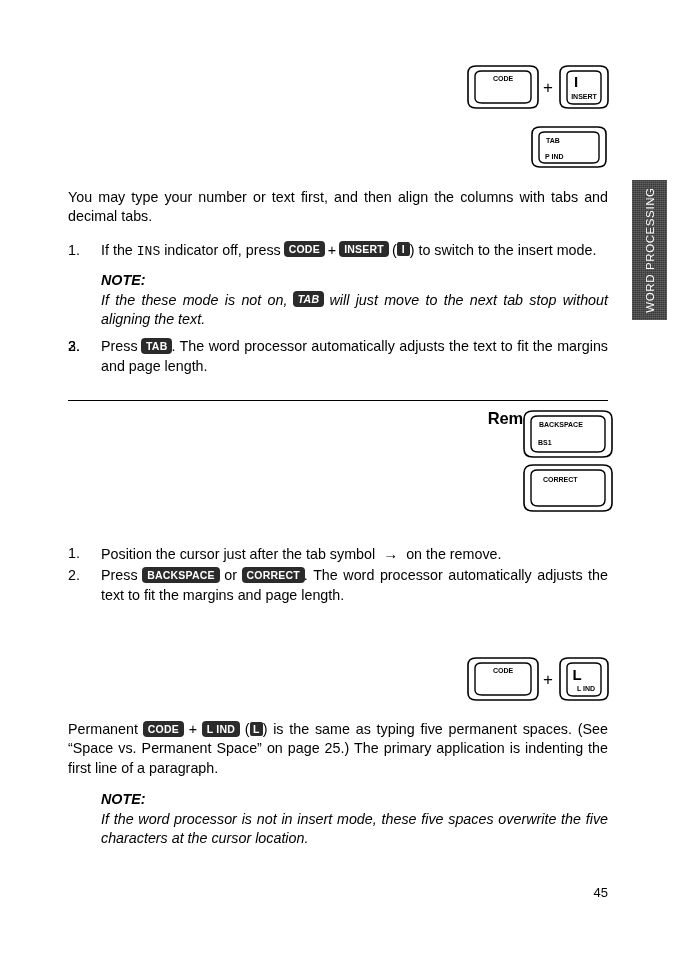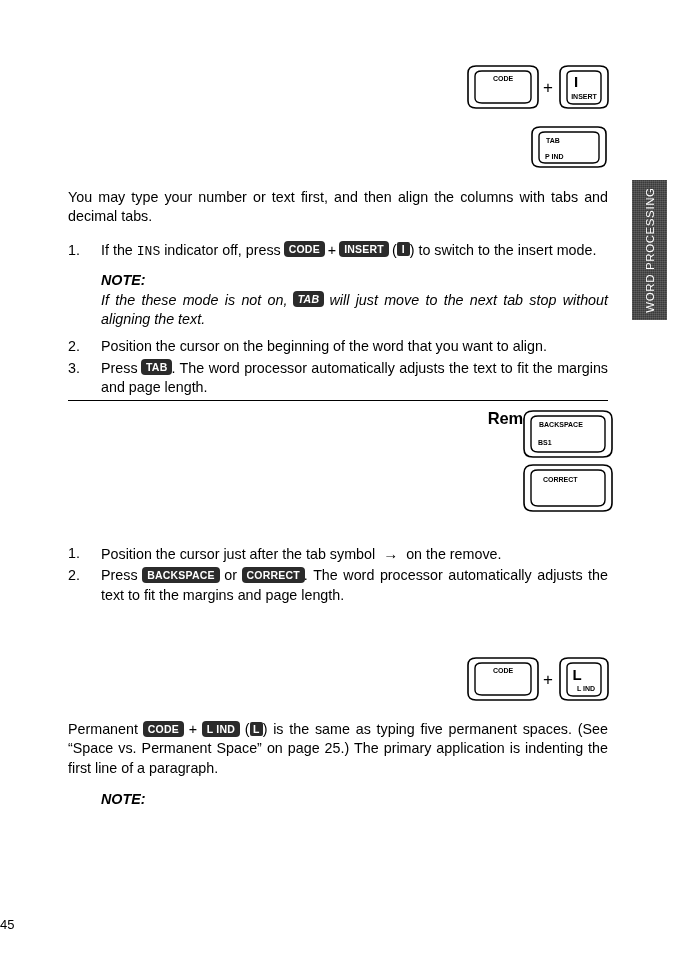--- a/index.html
+++ b/index.html
@@ -186,22 +186,23 @@
     color: #ffffff;
     font-family: "Liberation Sans", sans-serif;
     font-size: 11.5px;
     letter-spacing: 0.6px;
   }
 
   
   .pagenum {
     position: absolute;
     left: 0;
-    top: 917px;
+    top: 885px;
     width: 608px;
+    text-align: right;
     font-size: 13px;
     font-family: "Liberation Sans", sans-serif;
   }
 </style>
 </head>
 <body>
 
 <div class="page">
 
   <div class="sidetab">
@@ -260,21 +261,21 @@
       <div class="note-label">NOTE:</div>
       <div class="note-text">
         <span>If the these mode is not on,</span>
         <span class="kbd">TAB</span>
         <span>will just move to the next tab stop without aligning the text.</span>
       </div>
     </div>
 
     <ol class="steps" style="margin-top:8px;">
       <li>
-        <span class="num">2.</span><span>Position the cursor on the beginning of the word that you want to align.</span>
+        <span class="num">2.</span>
       </li>
       <li style="margin-top:2px;">
         <span class="num">3.</span><span>Press</span>
         <span class="kbd">TAB</span><span>. The word processor automatically adjusts the text to fit the margins and page length.</span>
       </li>
     </ol>
   </div>
 
   <div class="content" style="top:400px;text-align:right;">
     <hr class="rule">
@@ -342,18 +343,19 @@
       <span>Permanent</span>
       <span class="kbd">CODE</span>
       <span>+</span>
       <span class="kbd">L IND</span>
       <span>(</span><span class="kbd-sq">L</span><span>)</span>
       <span>is the same as typing five permanent spaces. (See “Space vs. Permanent Space” on page 25.) The primary application is indenting the first line of a paragraph.</span>
     </p>
 
     <div class="note-block" style="margin-top:12px;">
       <div class="note-label">NOTE:</div>
+      <div class="note-text">If the word processor is not in insert mode, these five spaces overwrite the five characters at the cursor location.</div>
     </div>
   </div>
 
   <div class="pagenum">45</div>
 
 </div>
 
 </body></html>

